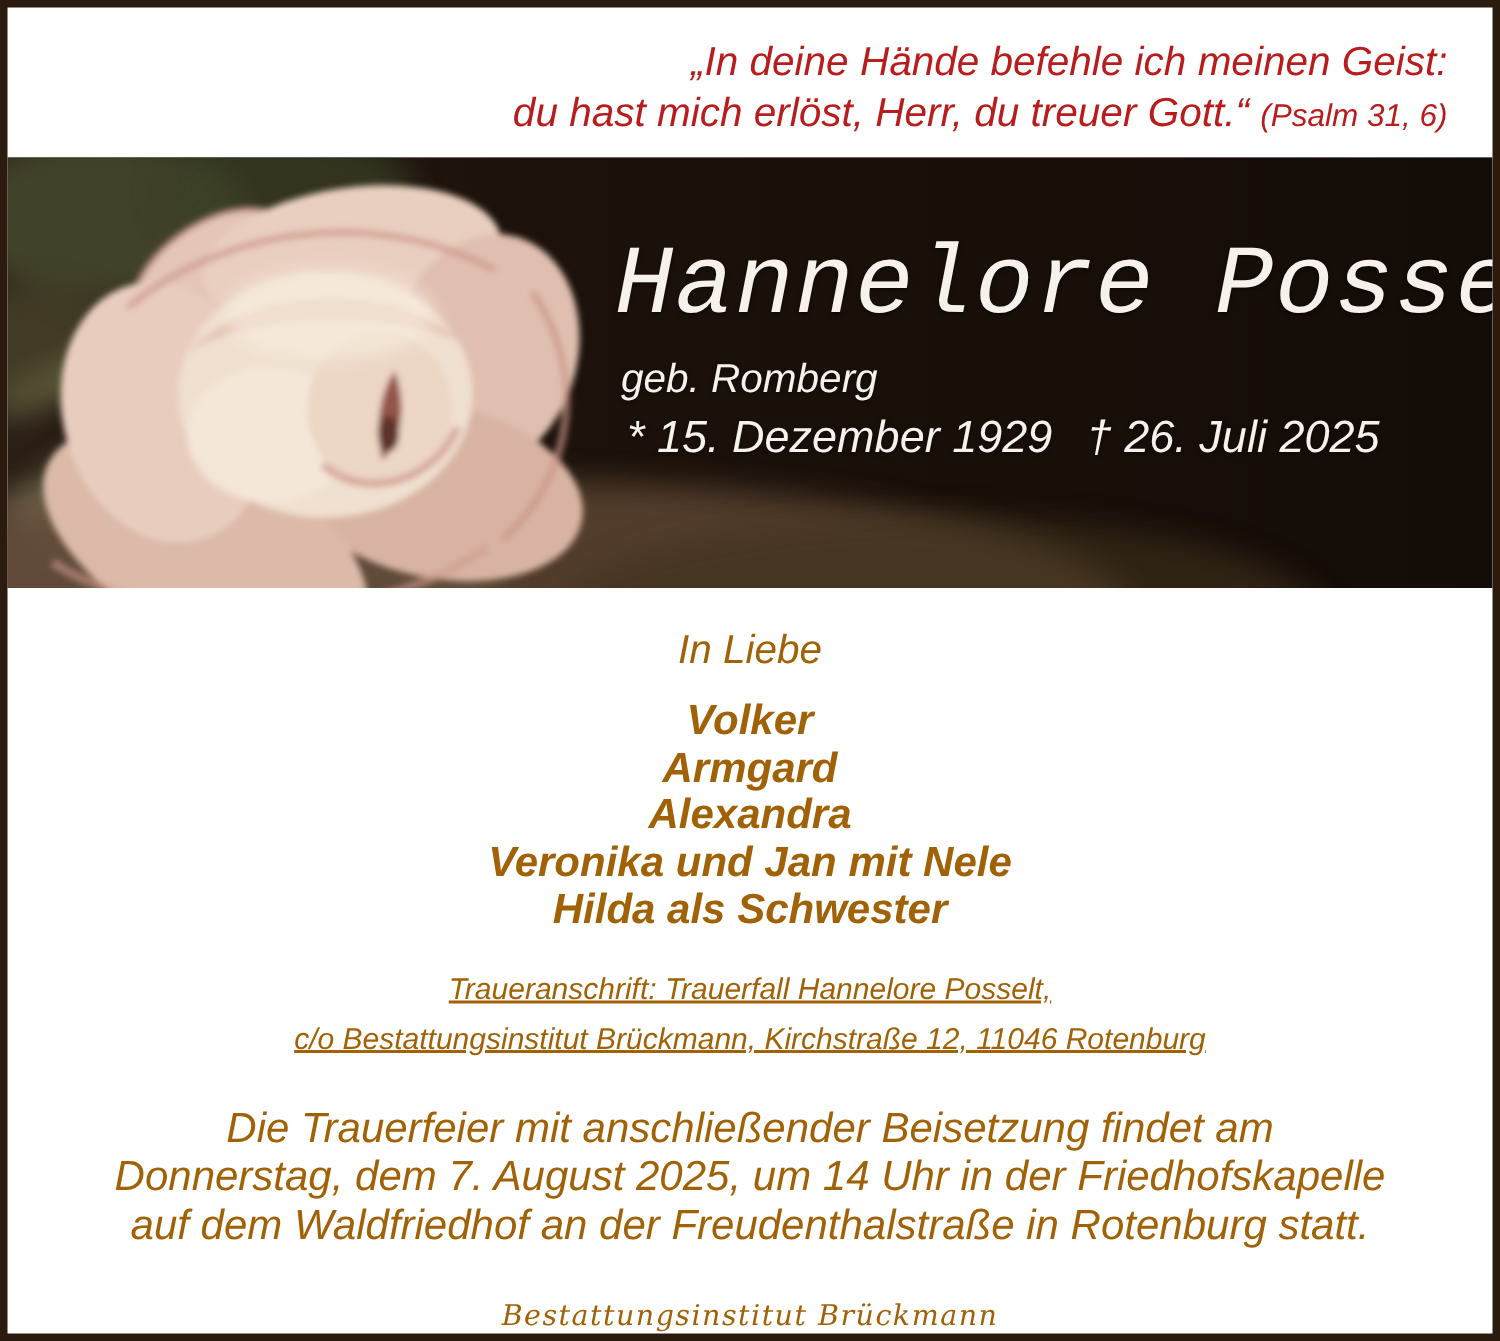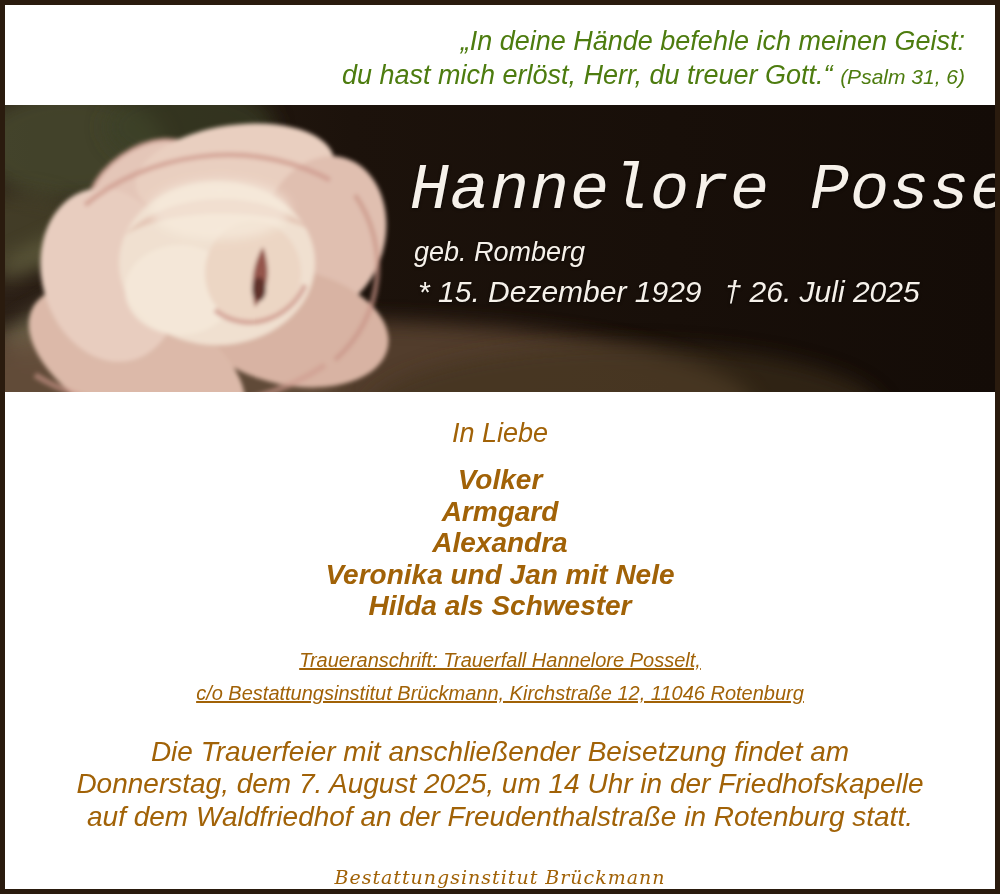--- a/index.html
+++ b/index.html
@@ -23,21 +23,21 @@
     position: absolute;
     top: 0;
     left: 0;
     right: 0;
     height: 100px;
     padding: 19px 30px 0 0;
     text-align: right;
     font-style: italic;
     font-size: 27px;
     line-height: 34px;
-    color: #4d7c0f;
+    color: #b91c1c;
   }
   .quote-ref {
     font-size: 21px;
   }
   
   .photo-band {
     position: absolute;
     top: 100px;
     left: 0;
     width: 990px;

